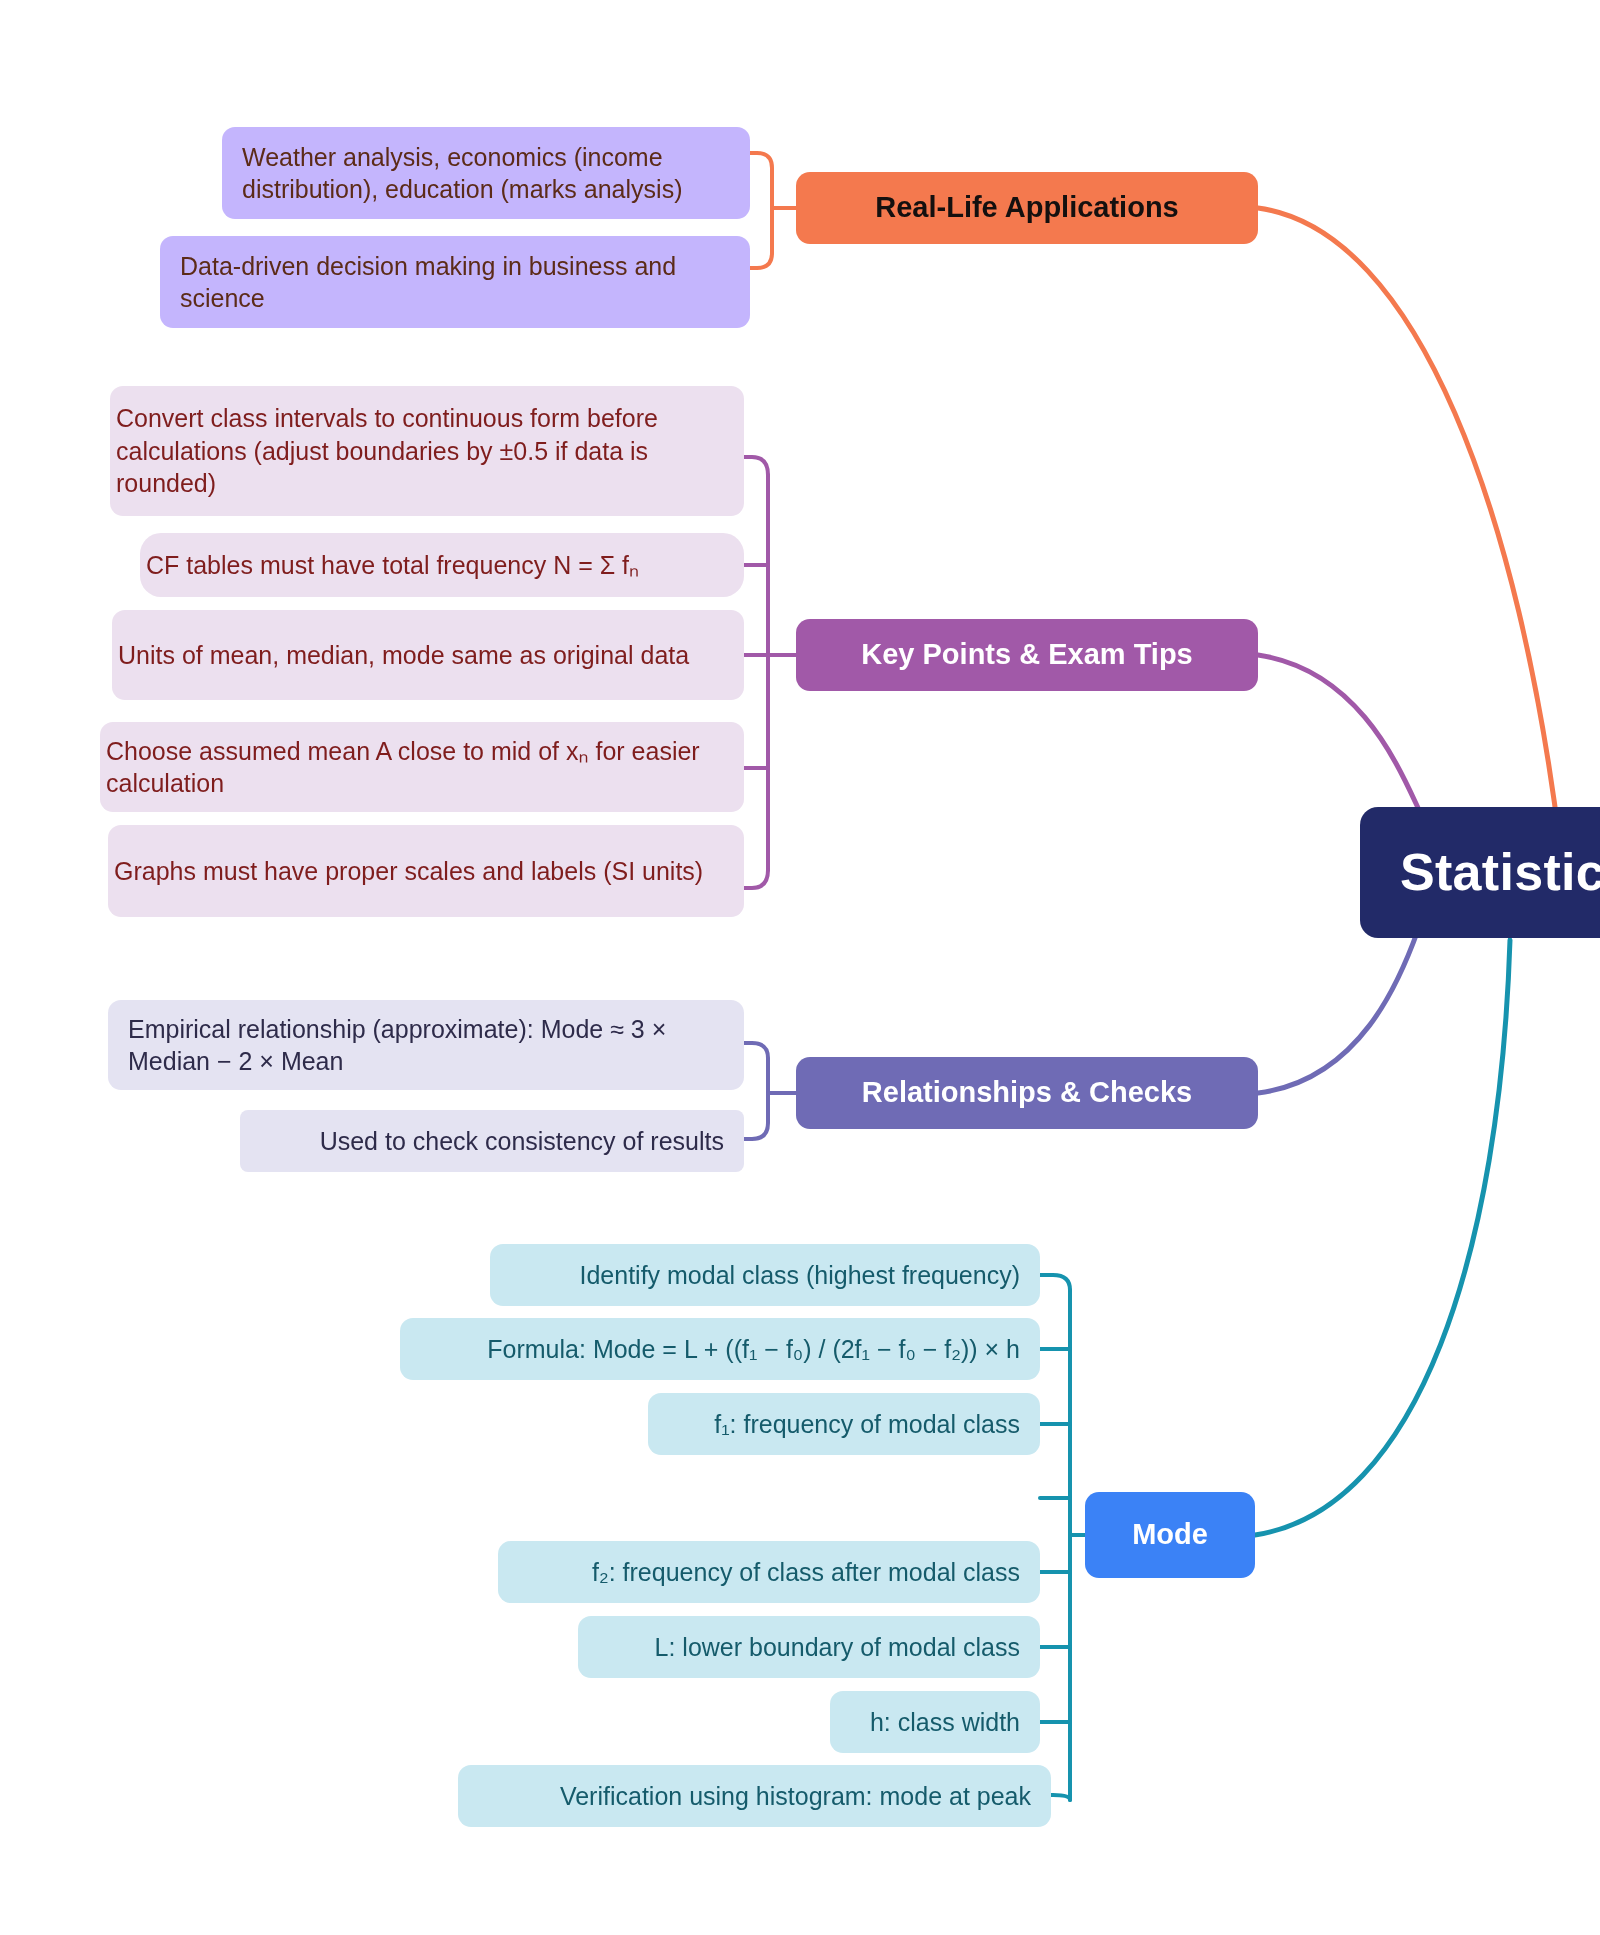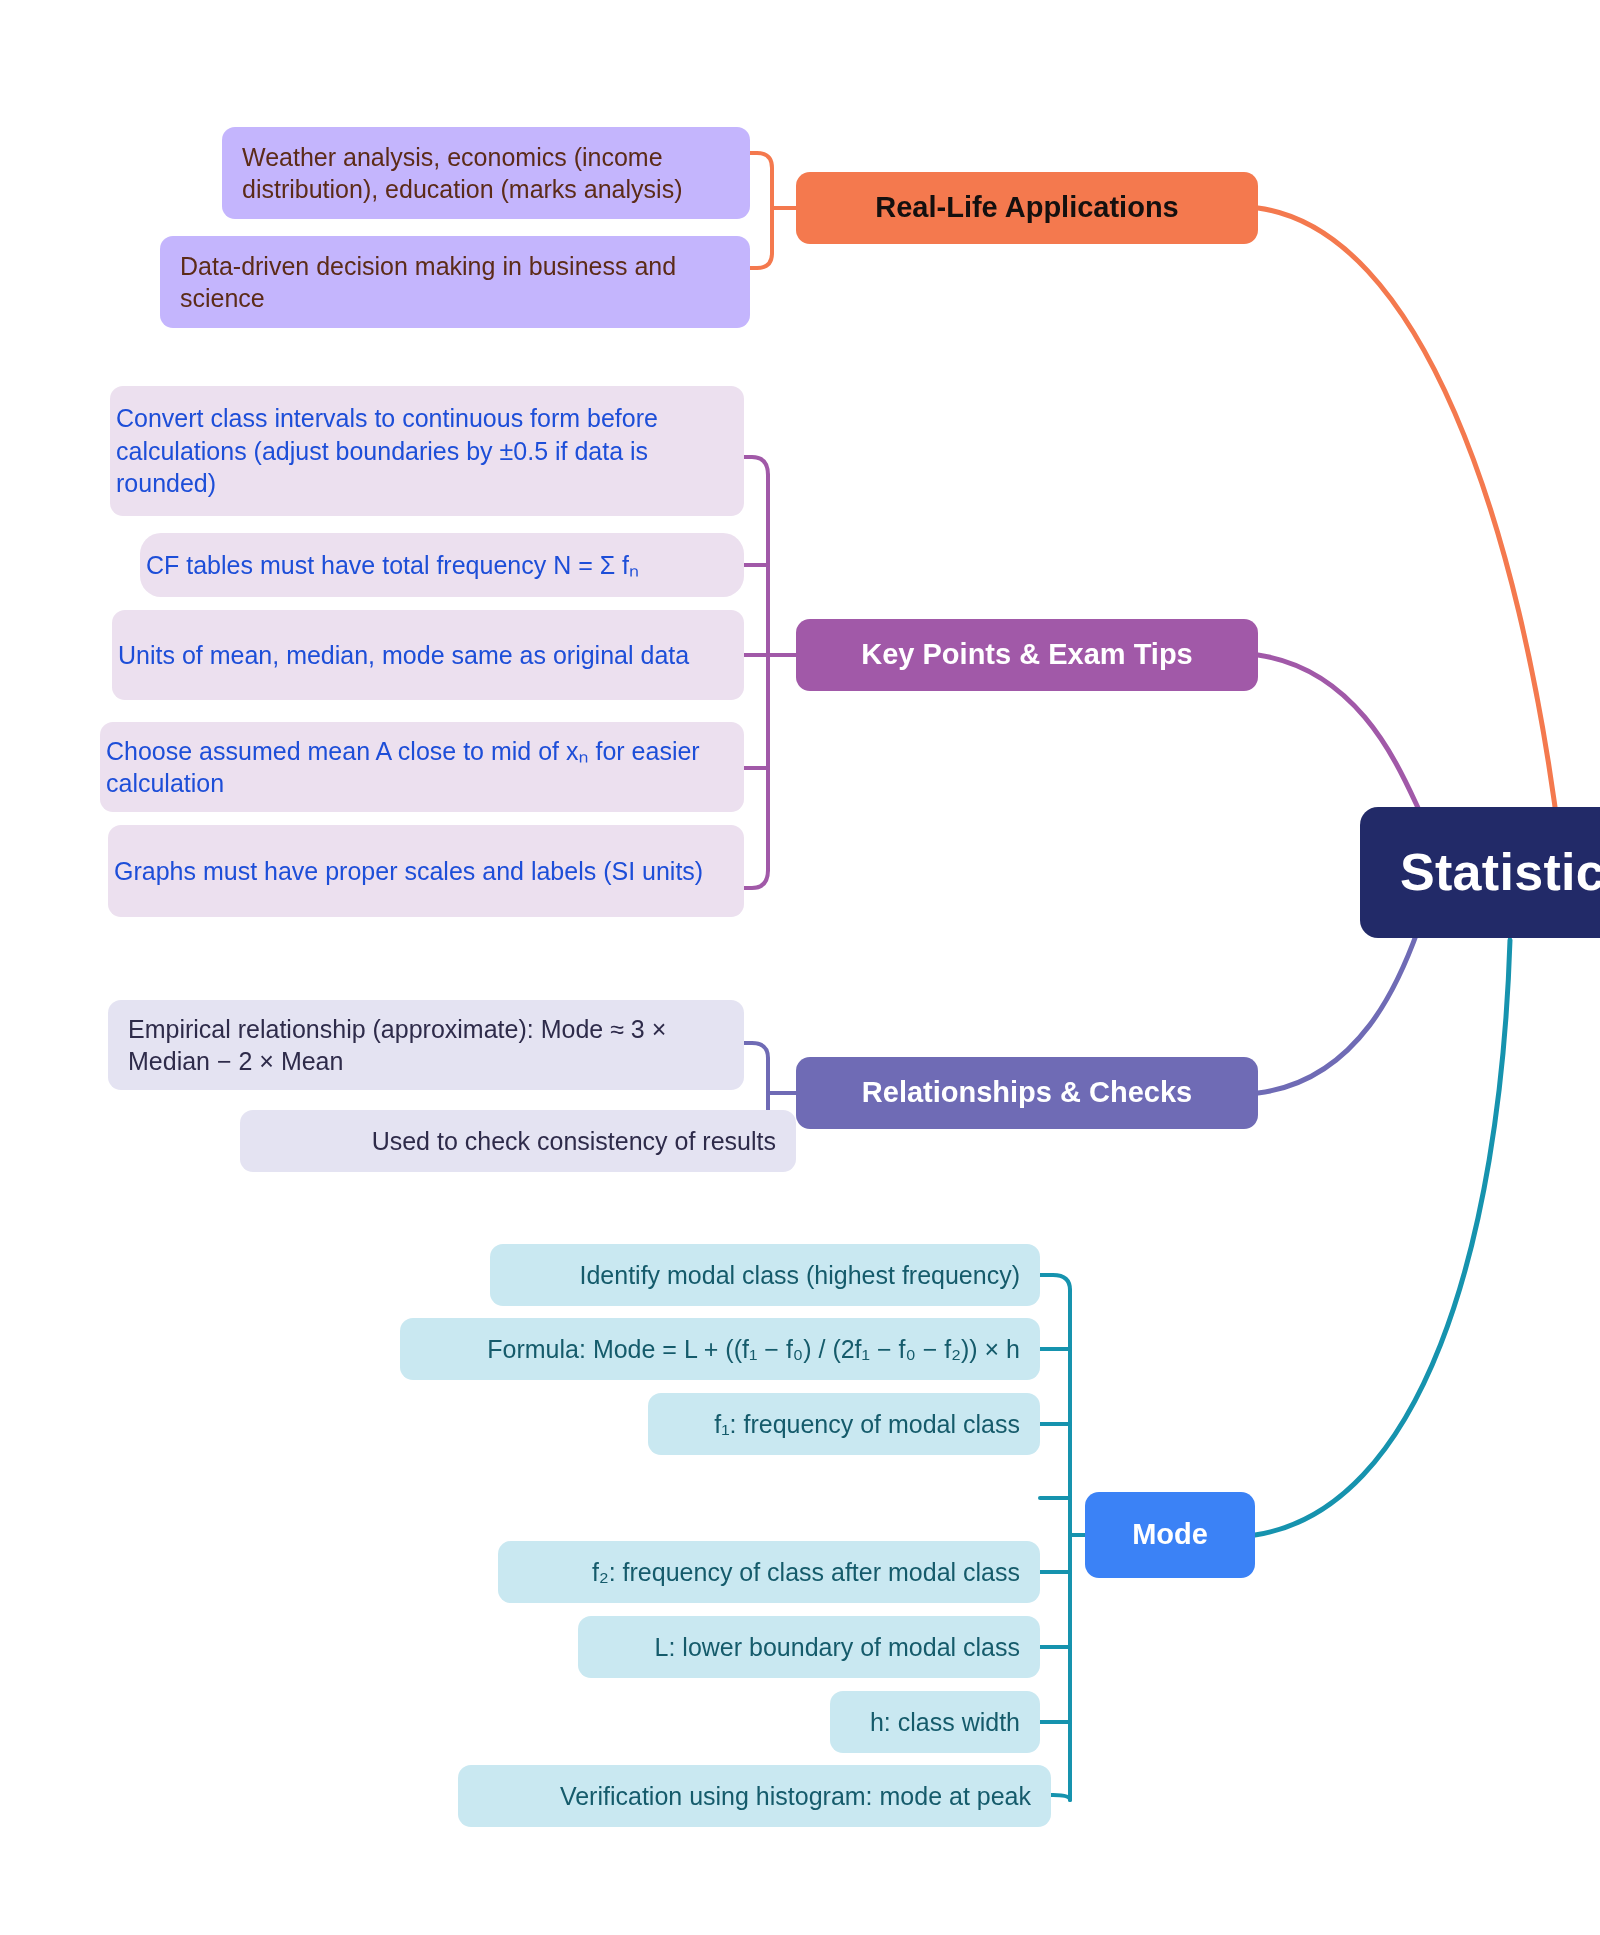--- a/index.html
+++ b/index.html
@@ -60,21 +60,21 @@
   .branch-teal   { background: #3b82f6; }
 
   
   .leaf {
     font-size: 25px;
     border-radius: 13px;
     padding: 12px 20px;
     align-items: center;
   }
   .leaf-orange { background: #c4b5fd; color: #5c2b18; margin-top: 20px; }
-  .leaf-purple { background: #ece0ef; color: #1d4ed8; padding-left: 6px; }
+  .leaf-purple { background: #ece0ef; color: #7f1d1d; padding-left: 6px; }
   .leaf-violet { background: #e4e3f2; color: #2e2b4a; }
   .leaf-teal   { background: #c9e8f1; color: #155b6b; }
 
   .align-left  { text-align: left;  justify-content: flex-start; }
   .align-right { text-align: right; justify-content: flex-end; }
 
   .leaf span, .branch span, .root span { display: block; width: 100%; }
 </style>
 </head>
 <body>
@@ -151,21 +151,21 @@
   <div class="node leaf leaf-purple align-left" style="left:108px; top:825px; width:636px; height:92px;">
     <span>Graphs must have proper scales and labels (SI units)</span>
   </div>
 
   <div class="node branch branch-violet" style="left:796px; top:1057px; width:462px; height:72px;">
     <span>Relationships &amp; Checks</span>
   </div>
   <div class="node leaf leaf-violet align-left" style="left:108px; top:1000px; width:636px; height:90px;">
     <span>Empirical relationship (approximate): Mode ≈ 3 × Median − 2 × Mean</span>
   </div>
-  <div class="node leaf leaf-violet align-right" style="left:240px; top:1110px; width:556px; height:62px;">
+  <div class="node leaf leaf-violet align-right" style="left:240px; top:1110px; width:504px; height:62px;border-radius:8px;">
     <span>Used to check consistency of results</span>
   </div>
 
   <div class="node branch branch-teal" style="left:1085px; top:1492px; width:170px; height:86px;">
     <span>Mode</span>
   </div>
   <div class="node leaf leaf-teal align-right" style="left:490px; top:1244px; width:550px; height:62px;">
     <span>Identify modal class (highest frequency)</span>
   </div>
   <div class="node leaf leaf-teal align-right" style="left:400px; top:1318px; width:640px; height:62px;">

